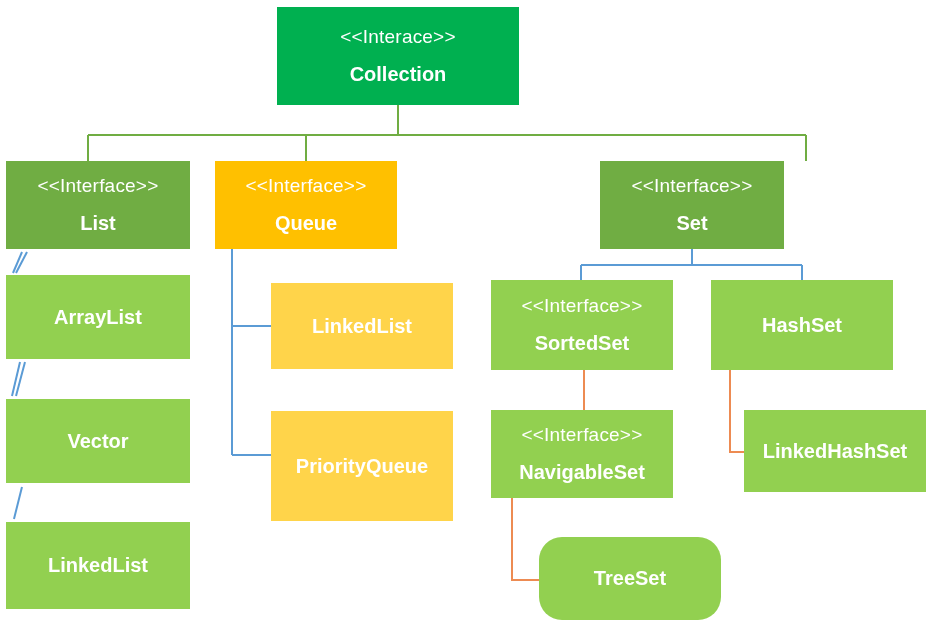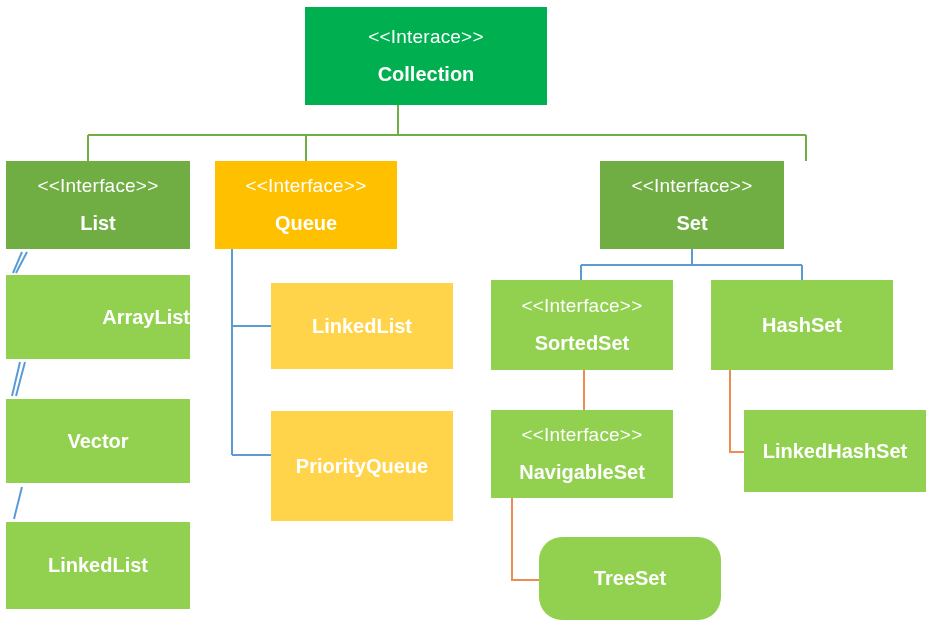--- a/index.html
+++ b/index.html
@@ -42,21 +42,21 @@
     white-space: nowrap;
   }
   .node .cname {
     font-size: 20px;
     white-space: nowrap;
     font-weight: bold;
   }
   .node.two-line .stereotype { margin-bottom: 16px; }
   .node.one-line .cname { font-size: 20px; }
 
-  .fill-root      { background: #00B050; margin-left: 28px; }
+  .fill-root      { background: #00B050; }
   .fill-interface { background: #70AD43; }
   .fill-impl      { background: #92D050; }
   .fill-queue     { background: #FFC000; }
   .fill-queueimpl { background: #FFD44A; }
 </style>
 </head>
 <body>
 
 <div id="diagram-canvas">
 
@@ -116,21 +116,21 @@
         <div class="cname">List</div>
       </div>
       <div class="node fill-queue two-line" style="left: 215px; top: 161px; width: 182px; height: 88px;">
         <div class="stereotype">&lt;&lt;Interface&gt;&gt;</div>
         <div class="cname">Queue</div>
       </div>
       <div class="node fill-interface two-line" style="left: 600px; top: 161px; width: 184px; height: 88px;">
         <div class="stereotype">&lt;&lt;Interface&gt;&gt;</div>
         <div class="cname">Set</div>
       </div>
-      <div class="node fill-impl one-line" style="left: 6px; top: 275px; width: 184px; height: 84px; align-items: flex-end;">
+      <div class="node fill-impl one-line" style="left: 6px; top: 275px; width: 184px; height: 84px;">
         <div class="cname">ArrayList</div>
       </div>
       <div class="node fill-impl one-line" style="left: 6px; top: 399px; width: 184px; height: 84px;">
         <div class="cname">Vector</div>
       </div>
       <div class="node fill-impl one-line" style="left: 6px; top: 522px; width: 184px; height: 87px;">
         <div class="cname">LinkedList</div>
       </div>
       <div class="node fill-queueimpl one-line" style="left: 271px; top: 283px; width: 182px; height: 86px;">
         <div class="cname">LinkedList</div>

